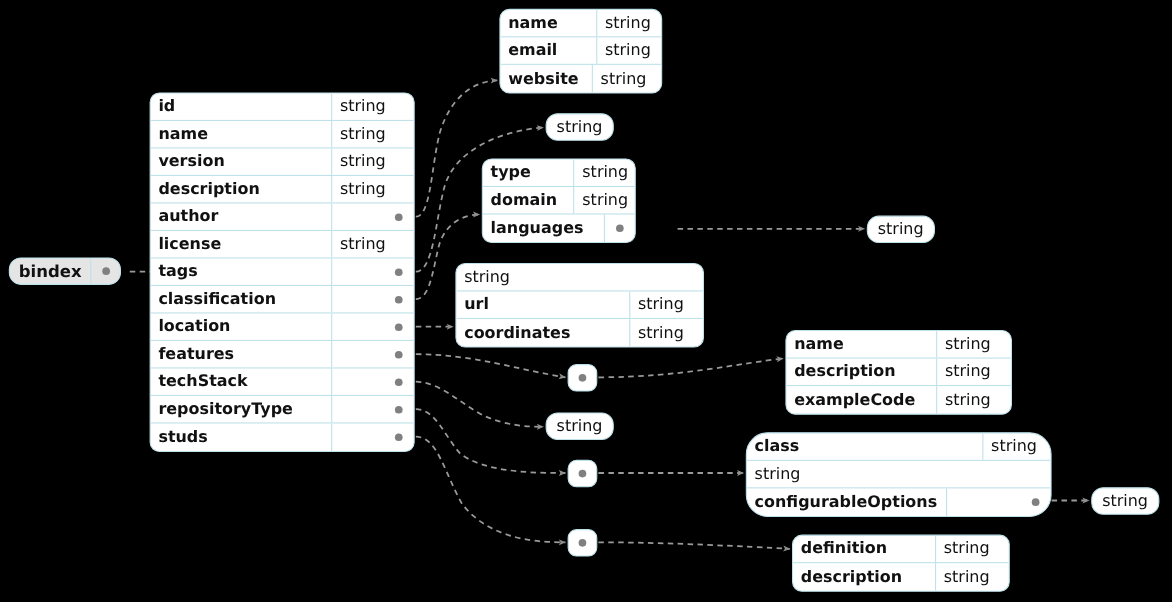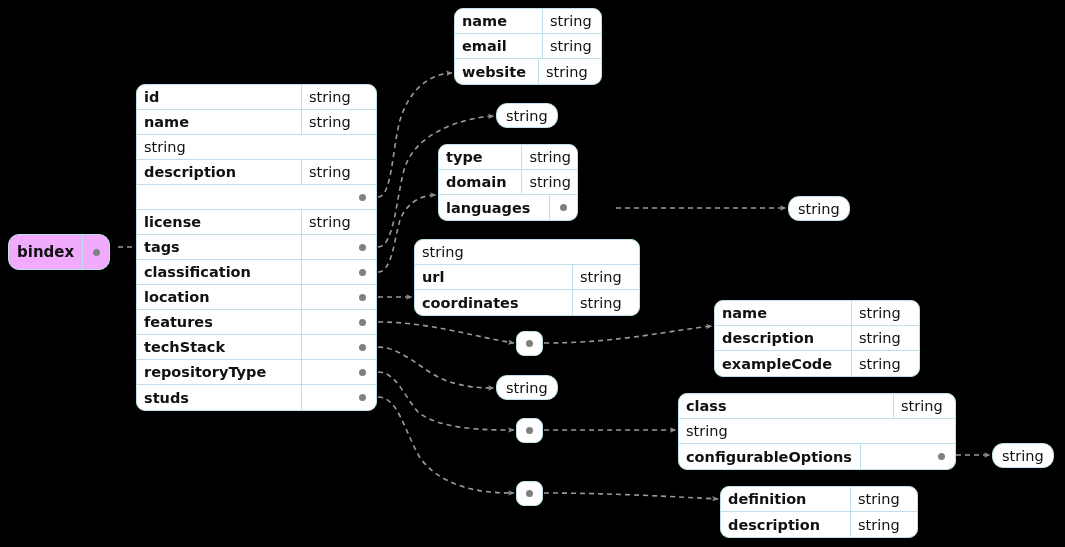--- a/index.html
+++ b/index.html
@@ -101,24 +101,24 @@
     border-radius: 8px;
     box-sizing: border-box;
     display: flex;
     align-items: center;
     justify-content: center;
   }
 
   
   .root {
     position: absolute;
-    background: #f0abfc;
+    background: #e5e5e5;
     border: 1px solid #bfe2ea;
     border-radius: 11px;
-    height: 36px;
+    height: 25px;
     display: flex;
     align-items: stretch;
     box-sizing: border-box;
     overflow: hidden;
   }
   .root .root-label {
     display: flex;
     align-items: center;
     font-weight: bold;
     font-size: 15px;
@@ -186,27 +186,29 @@
   <div class="node" style="left:136px; top:84px; width:241px;">
     <div class="row">
       <span class="cell-key" style="width:165px;">id</span>
       <span class="cell-val">string</span>
     </div>
     <div class="row">
       <span class="cell-key" style="width:165px;">name</span>
       <span class="cell-val">string</span>
     </div>
     <div class="row">
+      <span class="cell-key" style="width:165px;">version</span>
       <span class="cell-val">string</span>
     </div>
     <div class="row">
       <span class="cell-key" style="width:165px;">description</span>
       <span class="cell-val">string</span>
     </div>
     <div class="row">
+      <span class="cell-key" style="width:165px;">author</span>
       <span class="cell-val dot">
           <span class="dotmark"></span>
         </span>
     </div>
     <div class="row">
       <span class="cell-key" style="width:165px;">license</span>
       <span class="cell-val">string</span>
     </div>
     <div class="row">
       <span class="cell-key" style="width:165px;">tags</span>
@@ -326,21 +328,21 @@
   </div>
 
   <div class="pill" style="left:496px; top:375px;">
     <span>string</span>
   </div>
 
   <div class="dotnode" style="left:516px; top:418px;">
     <span class="dotmark"></span>
   </div>
 
-  <div class="node" style="left:678px; top:393px; width:278px;">
+  <div class="node" style="left:678px; top:393px; width:278px;border-radius:20px;">
     <div class="row">
       <span class="cell-key" style="width:215px;">class</span>
       <span class="cell-val">string</span>
     </div>
     <div class="row">
       <span class="cell-val">string</span>
     </div>
     <div class="row">
       <span class="cell-key" style="width:182px;">configurableOptions</span>
       <span class="cell-val dot">

